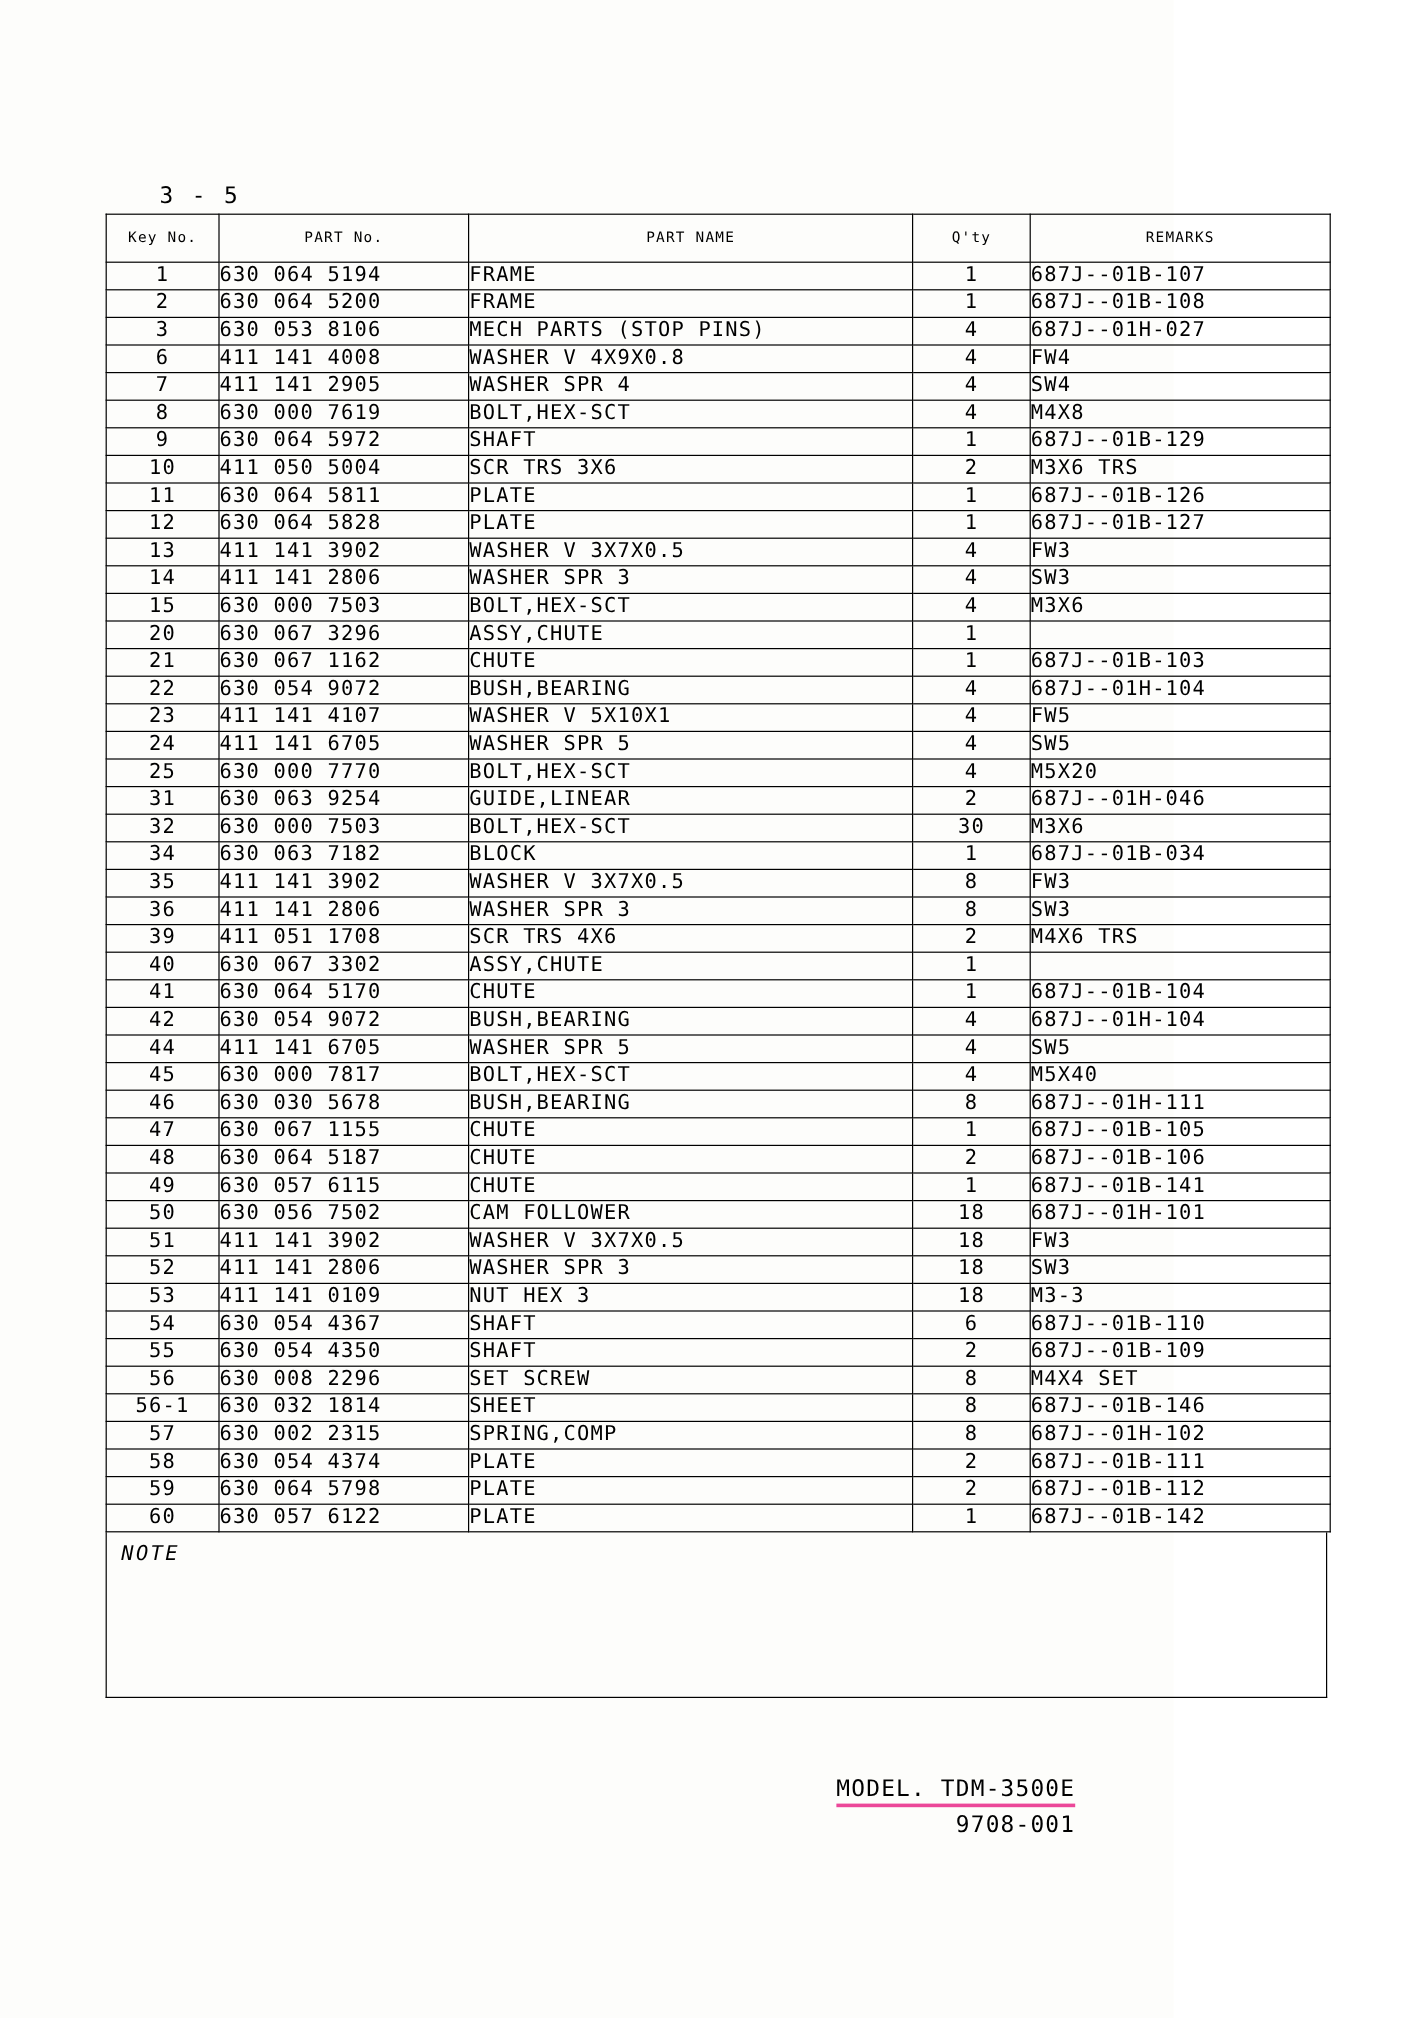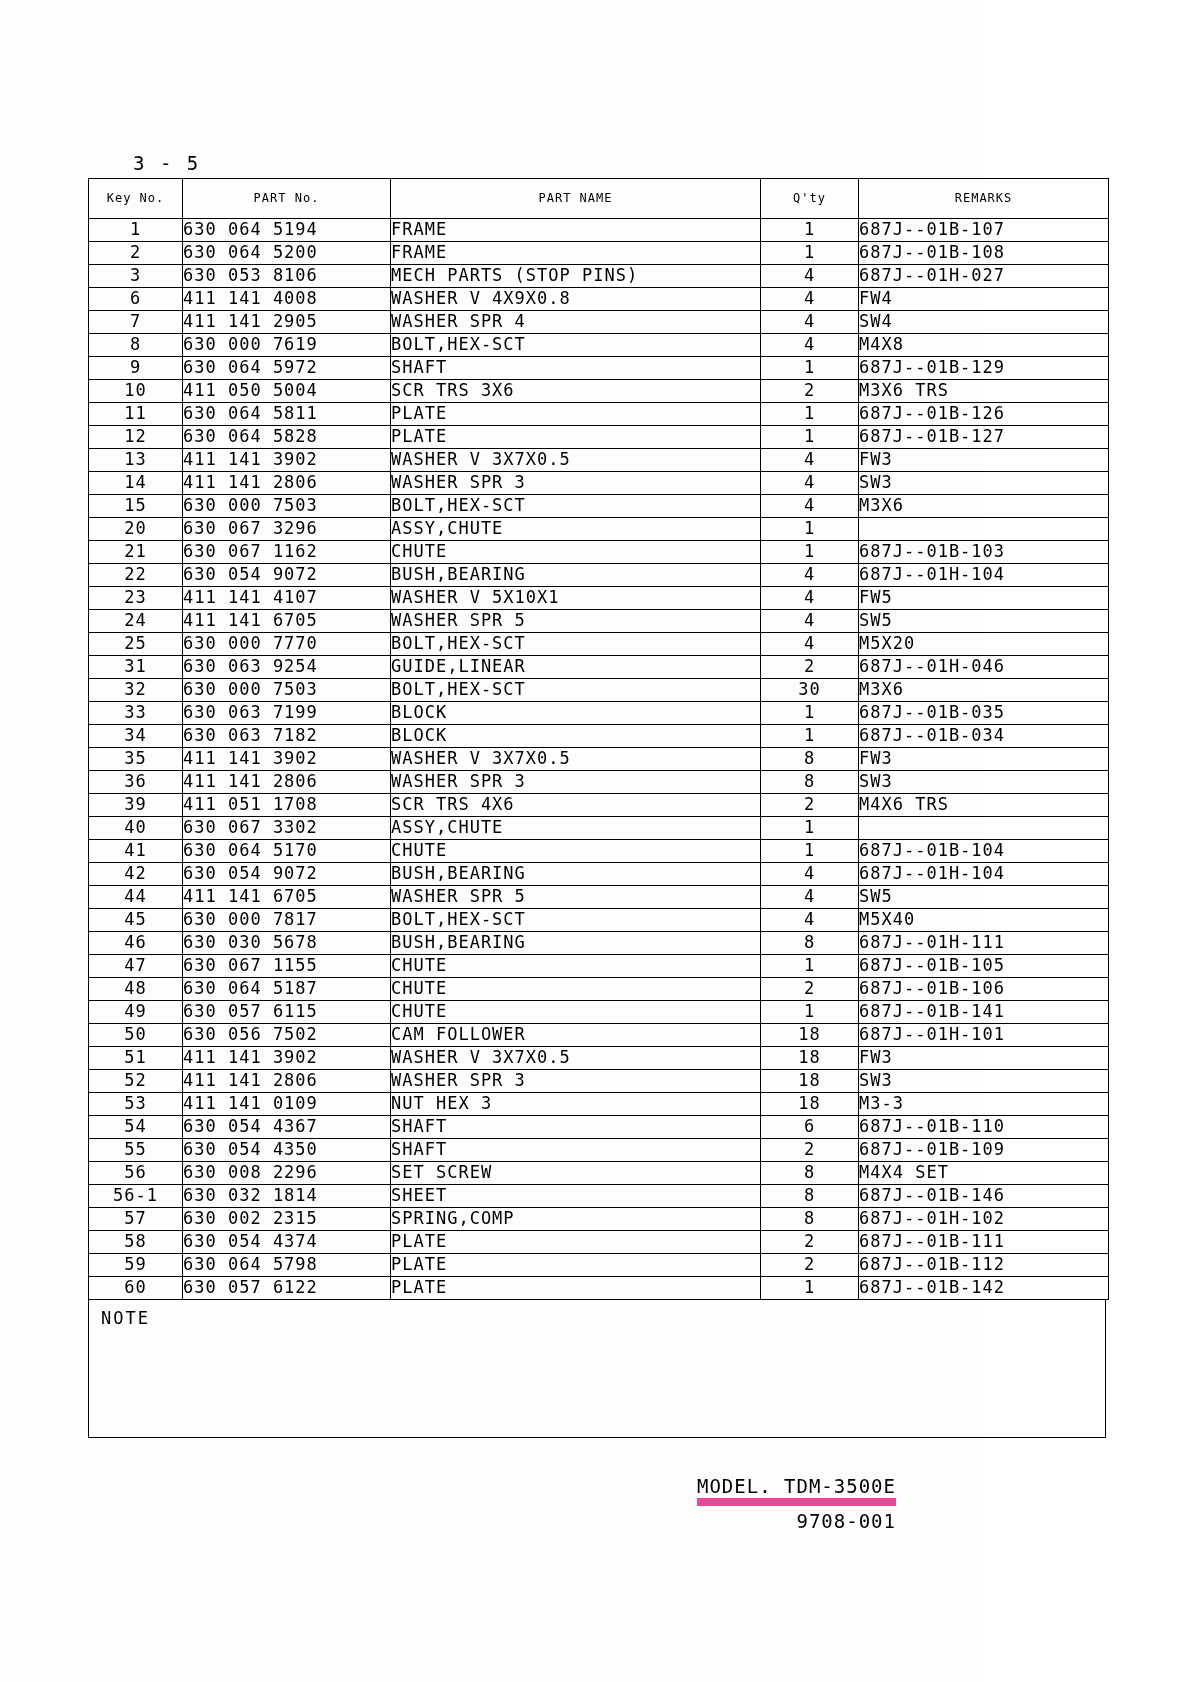--- a/index.html
+++ b/index.html
@@ -69,38 +69,39 @@
   td.qty { text-align: center; letter-spacing: 1px; }
   td.rem { text-align: left; padding-left: 10px; letter-spacing: 1px; }
 
   .note-box {
     border: 1px solid #000;
     border-top: none;
     height: 138px;
     width: 1018px;
     box-sizing: border-box;
     position: relative;
+    font-style: italic;
   }
   .note-label {
     position: absolute;
     left: 12px;
     top: 8px;
     font-size: 17px;
     letter-spacing: 2px;
   }
   .footer {
     position: absolute;
     right: 82px;
     bottom: 150px;
     text-align: right;
     font-size: 19px;
     letter-spacing: 1px;
   }
   .footer .model {
-    border-bottom: 8px solid #ec4899;
+    border-bottom: 3px solid #ec4899;
     display: inline-block;
     padding-bottom: 1px;
   }
   .footer .doc {
     display: block;
     margin-top: 4px;
     margin-right: 0;
   }
 </style>
 </head>
@@ -270,27 +271,20 @@
             <td class="rem">687J--01H-046</td>
           </tr>
           <tr>
             <td class="key">32</td>
             <td class="part">630 000 7503</td>
             <td class="name">BOLT,HEX-SCT</td>
             <td class="qty">30</td>
             <td class="rem">M3X6</td>
           </tr>
           <tr>
-            <td class="key">33</td>
-            <td class="part">630 063 7199</td>
-            <td class="name">BLOCK</td>
-            <td class="qty">1</td>
-            <td class="rem">687J--01B-035</td>
-          </tr>
-          <tr>
             <td class="key">34</td>
             <td class="part">630 063 7182</td>
             <td class="name">BLOCK</td>
             <td class="qty">1</td>
             <td class="rem">687J--01B-034</td>
           </tr>
           <tr>
             <td class="key">35</td>
             <td class="part">411 141 3902</td>
             <td class="name">WASHER V 3X7X0.5</td>

